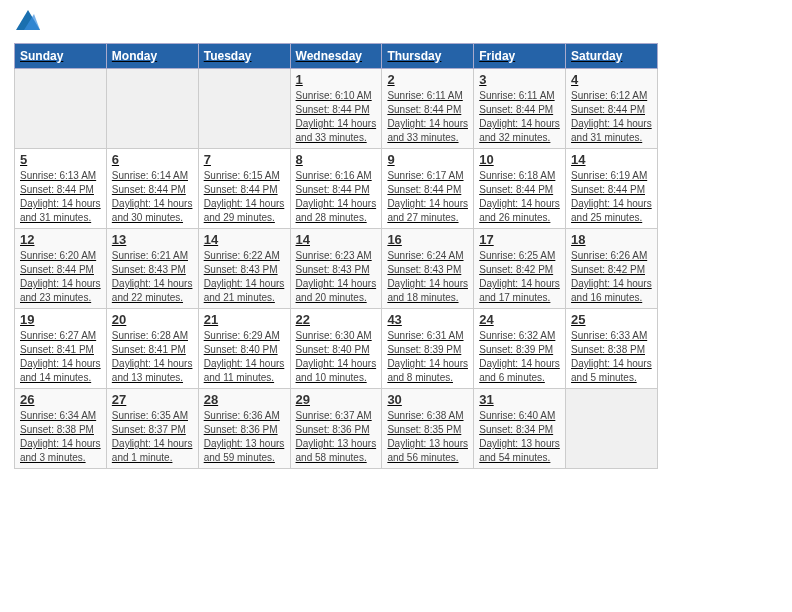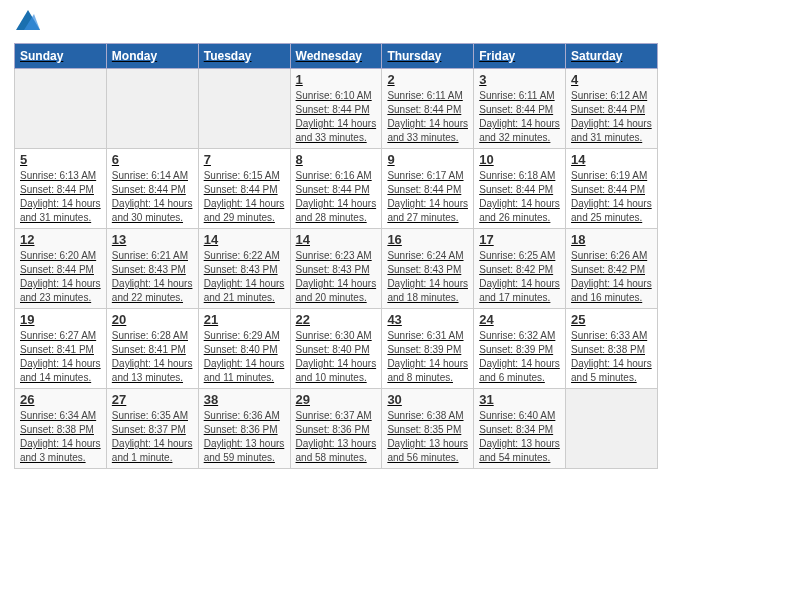--- a/index.html
+++ b/index.html
@@ -243,21 +243,21 @@
         <tr>
           <td>
             <span class="day-number">26</span>
             <div class="day-info">Sunrise: 6:34 AM<br>Sunset: 8:38 PM<br>Daylight: 14 hours and 3 minutes.</div>
           </td>
           <td>
             <span class="day-number">27</span>
             <div class="day-info">Sunrise: 6:35 AM<br>Sunset: 8:37 PM<br>Daylight: 14 hours and 1 minute.</div>
           </td>
           <td>
-            <span class="day-number">38</span>
+            <span class="day-number">28</span>
             <div class="day-info">Sunrise: 6:36 AM<br>Sunset: 8:36 PM<br>Daylight: 13 hours and 59 minutes.</div>
           </td>
           <td>
             <span class="day-number">29</span>
             <div class="day-info">Sunrise: 6:37 AM<br>Sunset: 8:36 PM<br>Daylight: 13 hours and 58 minutes.</div>
           </td>
           <td>
             <span class="day-number">30</span>
             <div class="day-info">Sunrise: 6:38 AM<br>Sunset: 8:35 PM<br>Daylight: 13 hours and 56 minutes.</div>
           </td>

